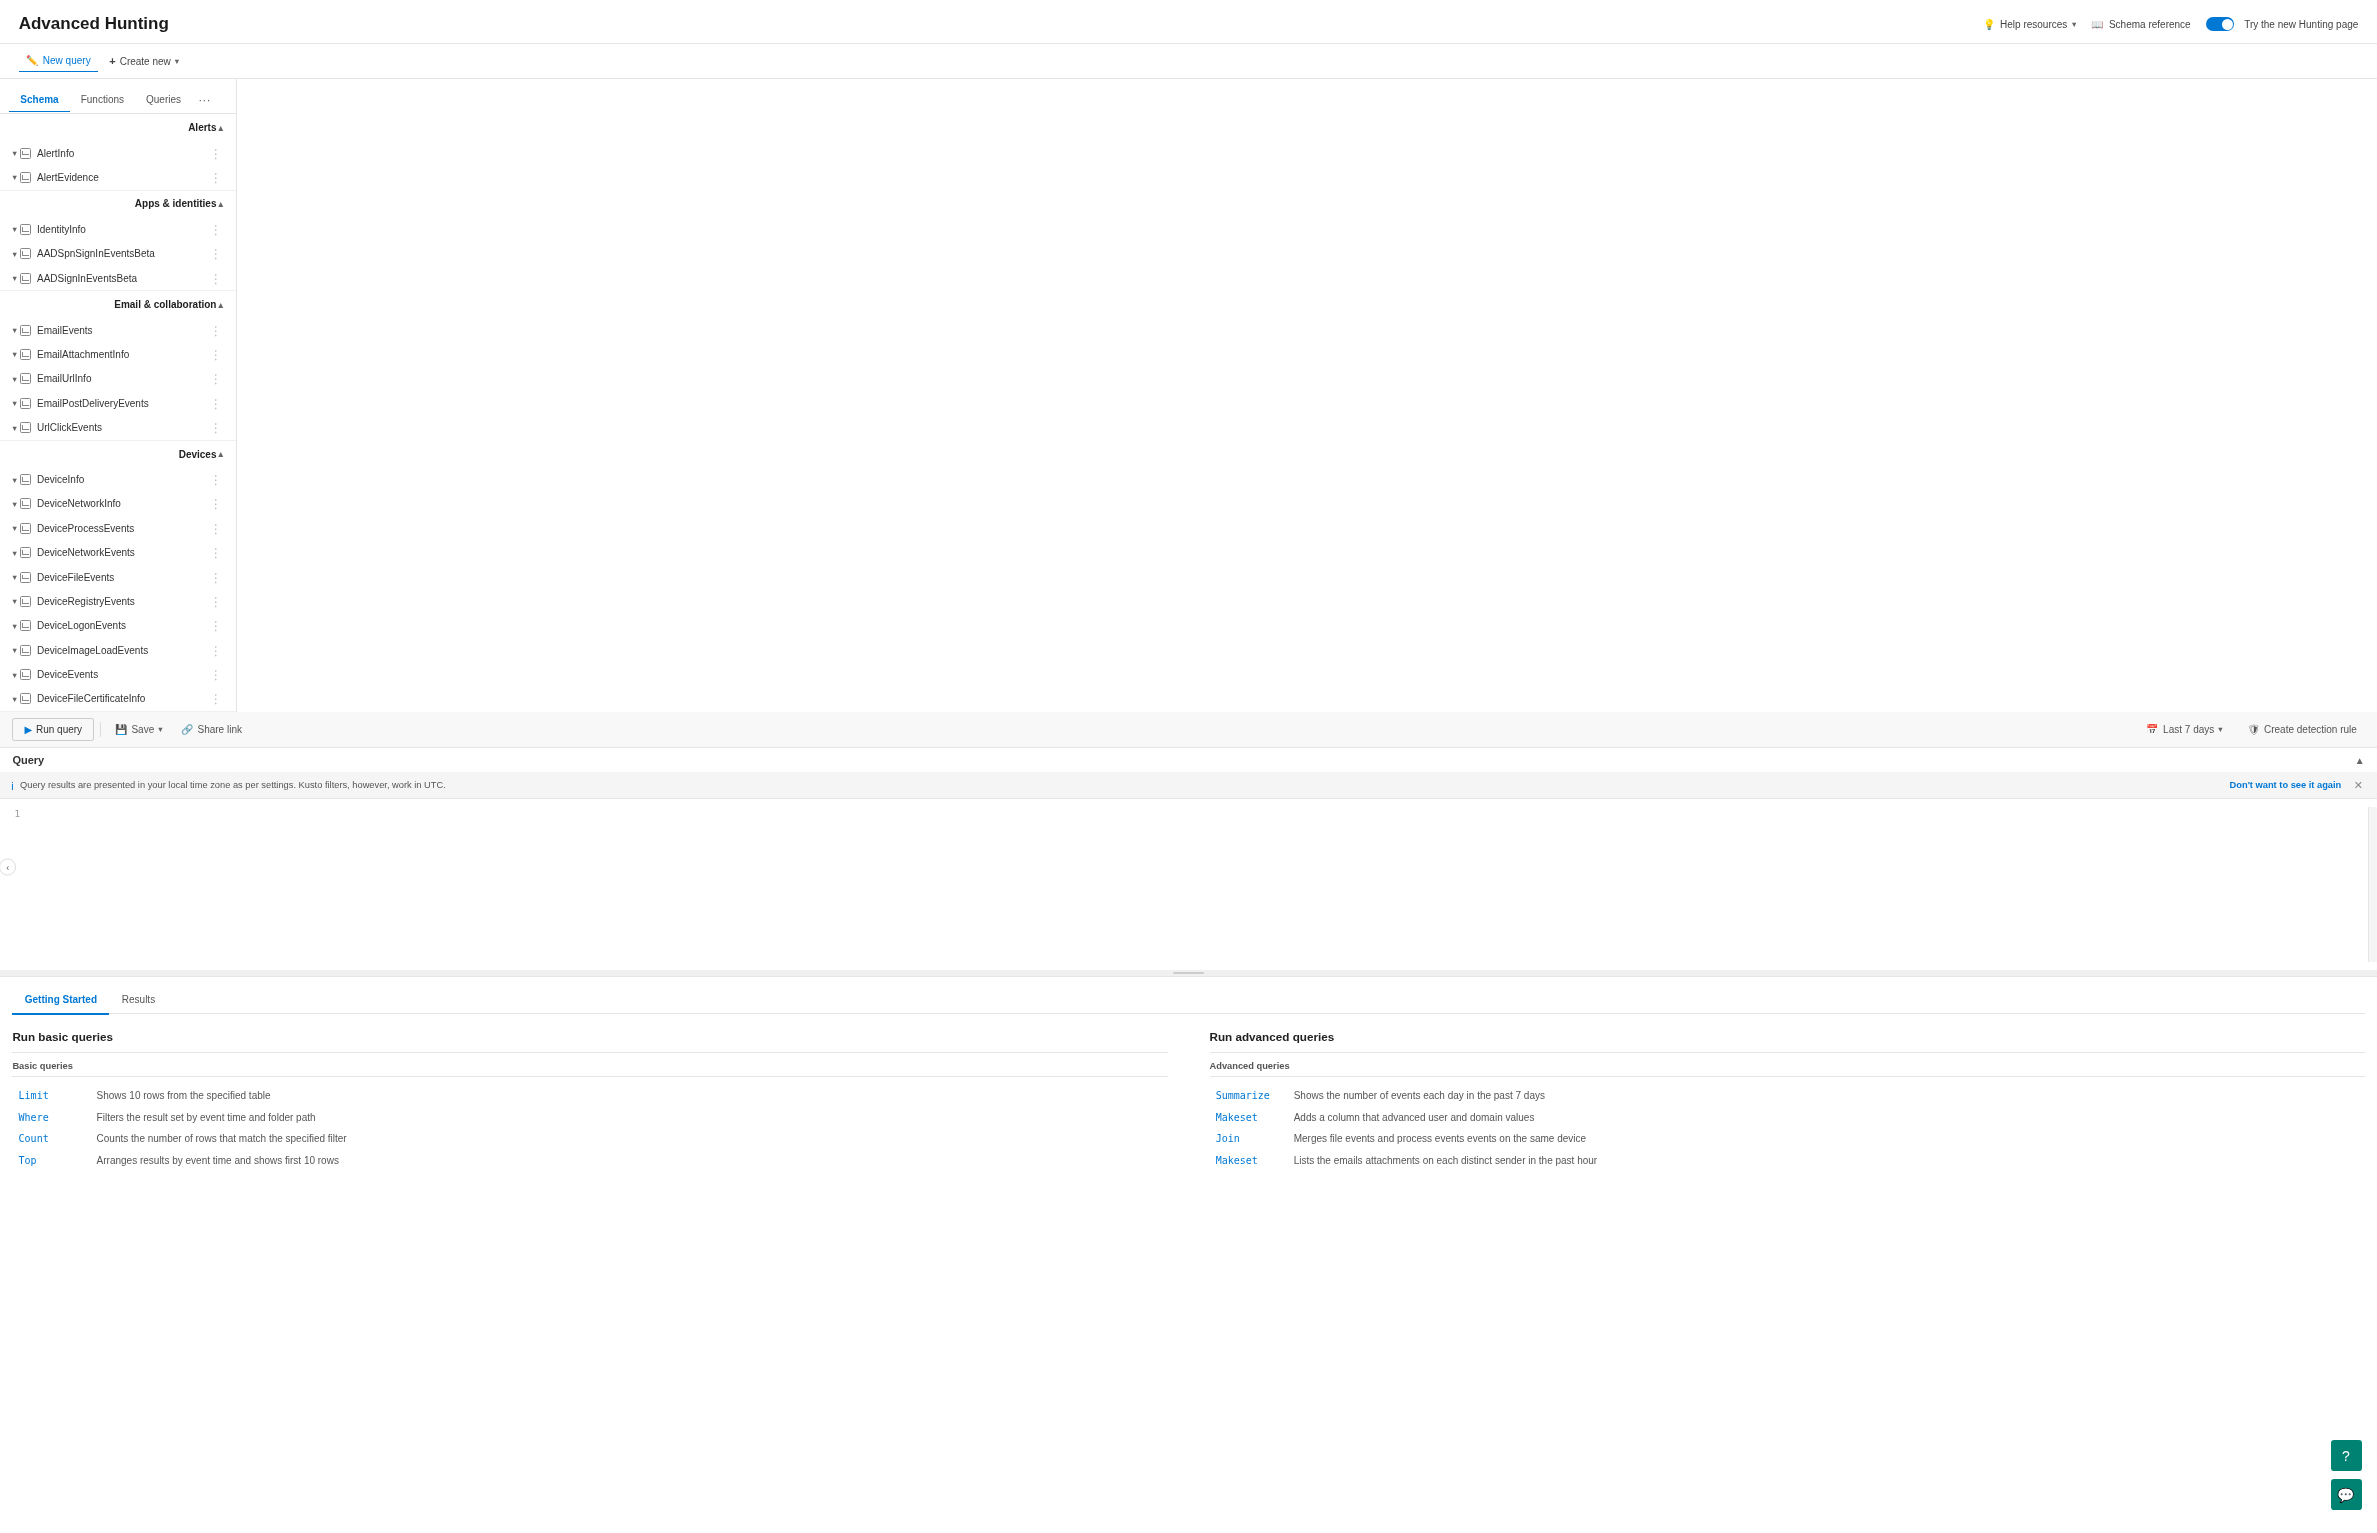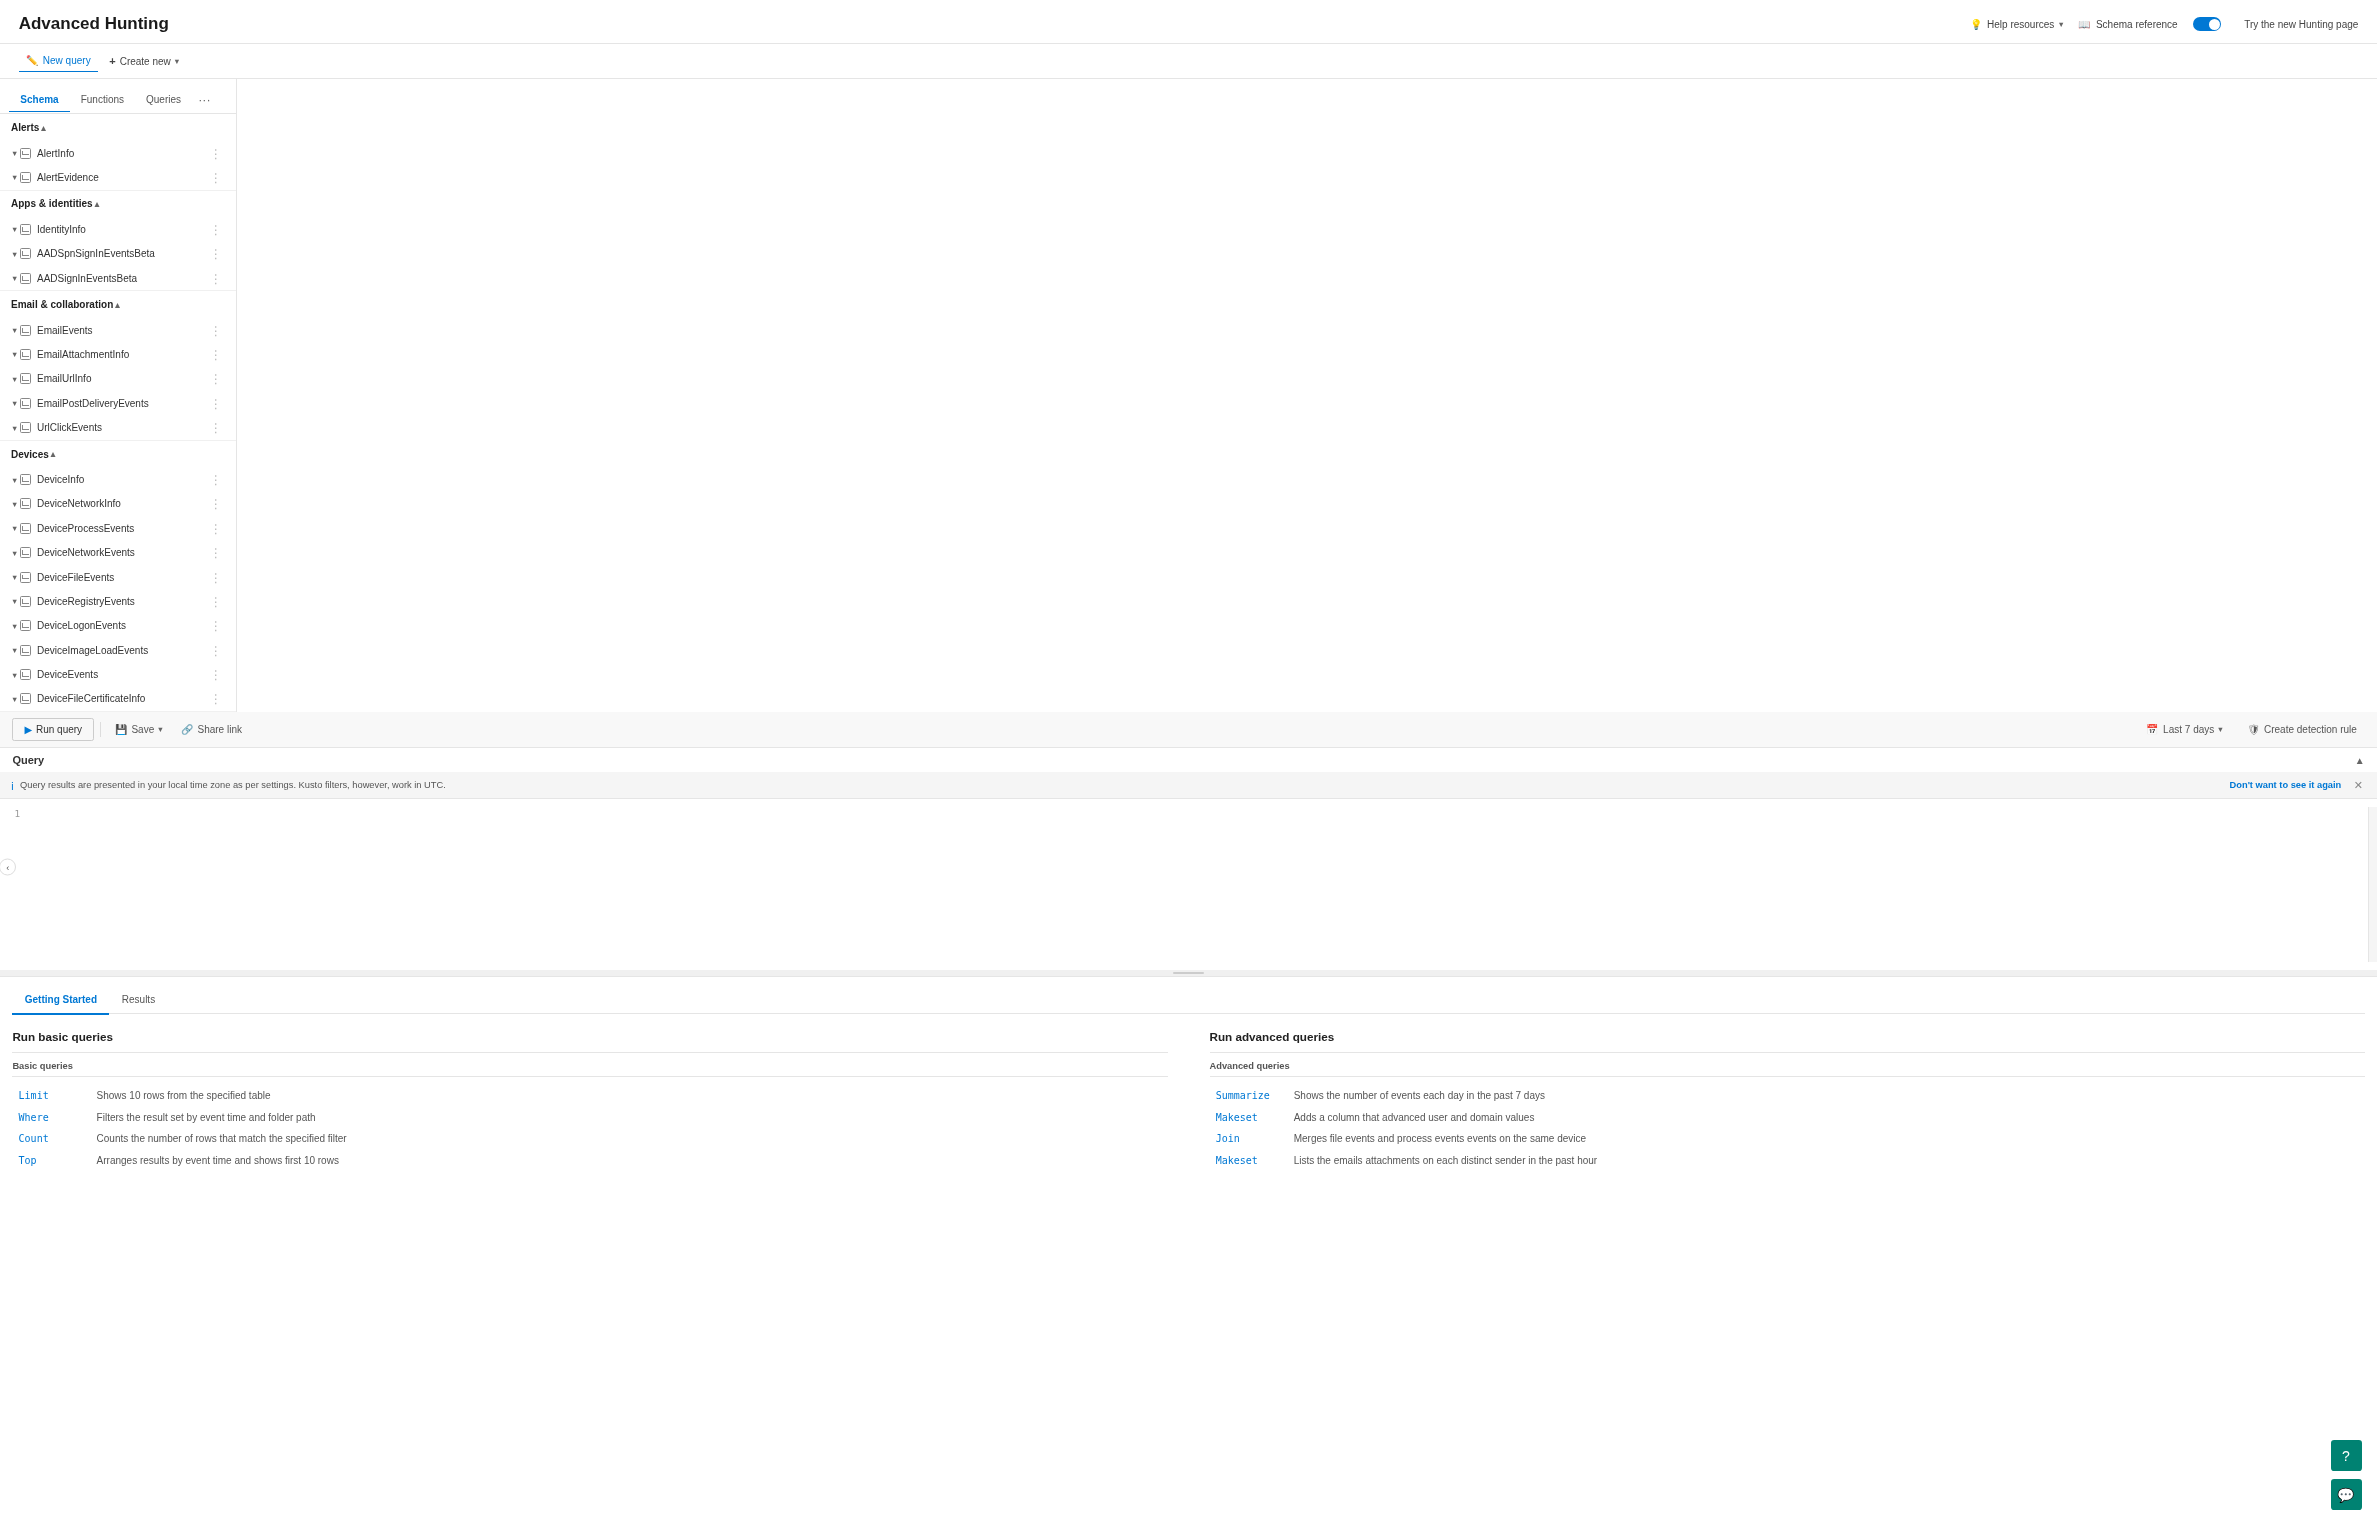--- a/index.html
+++ b/index.html
@@ -3,21 +3,21 @@
   <meta charset="utf-8">
   <style>
     * { box-sizing: border-box; margin: 0; padding: 0; }
     body { font-family: 'Segoe UI', Arial, sans-serif; font-size: 10px; color: #333; background: #fff; overflow: hidden; }
 
     
     .header { display: flex; align-items: center; justify-content: space-between; padding: 14px 18.7px 9.3px 18.7px; border-bottom: 0.8px solid #e5e5e5; }
     .header-title { font-size: 17px; font-weight: 700; color: #1a1a1a; }
     .header-right { display: flex; align-items: center; gap: 15.5px; }
     .header-btn { display: flex; align-items: center; gap: 4.7px; font-size: 10px; color: #444; cursor: pointer; background: none; border: none; }
-    .toggle-container { display: flex; align-items: center; gap: 23px; }
+    .toggle-container { display: flex; align-items: center; gap: 10px; }
     .toggle { width: 28px; height: 14px; background: #0078d4; border-radius: 7px; position: relative; cursor: pointer; }
     .toggle-knob { width: 11px; height: 11px; background: #fff; border-radius: 50%; position: absolute; top: 1.6px; right: 1.6px; }
     .toggle-label { font-size: 10px; color: #444; }
 
     
     .toolbar { display: flex; align-items: center; padding: 6.2px 18.7px; border-bottom: 0.8px solid #e5e5e5; gap: 3.1px; }
     .toolbar-btn { display: flex; align-items: center; gap: 3.9px; padding: 4.7px 7.8px; font-size: 10px; color: #444; cursor: pointer; background: none; border: none; border-radius: 2.3px; }
     .toolbar-btn.active-tab { color: #0078d4; border-bottom: 1.6px solid #0078d4; border-radius: 0; }
 
     
@@ -26,21 +26,21 @@
     
     .sidebar { width: 237px; min-width: 237px; border-right: 0.8px solid #e5e5e5; display: flex; flex-direction: column; overflow: hidden; }
     .sidebar-tabs { display: flex; align-items: center; padding: 7.8px 9.3px 0 9.3px; border-bottom: 0.8px solid #e5e5e5; gap: 0; }
     .sidebar-tab { padding: 6.2px 11px; font-size: 10px; cursor: pointer; color: #555; border-bottom: 1.6px solid transparent; }
     .sidebar-tab.active { color: #0078d4; border-bottom: 1.6px solid #0078d4; font-weight: 600; }
     .sidebar-tab-more { padding: 6.2px 6.2px; color: #666; cursor: pointer; font-size: 12.4px; }
     .sidebar-content { overflow-y: auto; flex: 1; }
 
     
     .schema-group { border-bottom: 0.8px solid #f0f0f0; }
-    .schema-group-header { display: flex; align-items: center; justify-content: flex-start; padding: 7.8px 11px 7.8px 11px; cursor: pointer; font-weight: 600; font-size: 10px; color: #222; }
+    .schema-group-header { display: flex; align-items: center; justify-content: flex-end; padding: 7.8px 11px 7.8px 11px; cursor: pointer; font-weight: 600; font-size: 10px; color: #222; }
     .schema-item { display: flex; align-items: center; padding: 4.7px 11px 4.7px 12.4px; cursor: pointer; color: #333; font-size: 10px; }
     .schema-item-expand { color: #666; margin-right: 3.1px; font-size: 8.6px; }
     .schema-item-icon { width: 11px; height: 11px; border: 0.8px solid #888; border-radius: 1.6px; margin-right: 6.2px; display: flex; align-items: center; justify-content: center; flex-shrink: 0; }
     .schema-item-icon::after { content: ''; width: 5.4px; height: 3.9px; border-bottom: 0.8px solid #888; border-left: 0.8px solid #888; display: block; }
     .schema-item-name { flex: 1; }
     .schema-item-dots { color: #bbb; font-size: 12.4px; cursor: pointer; padding: 0 3.1px; }
 
     
     .content { flex: 1; display: flex; flex-direction: column; overflow: hidden; position: relative; }
     .collapse-btn { position: absolute; left: -9.3px; top: 50%; transform: translateY(-50%); width: 18.7px; height: 18.7px; background: #fff; border: 0.8px solid #ccc; border-radius: 50%; display: flex; align-items: center; justify-content: center; cursor: pointer; z-index: 10; font-size: 8.6px; color: #666; }

